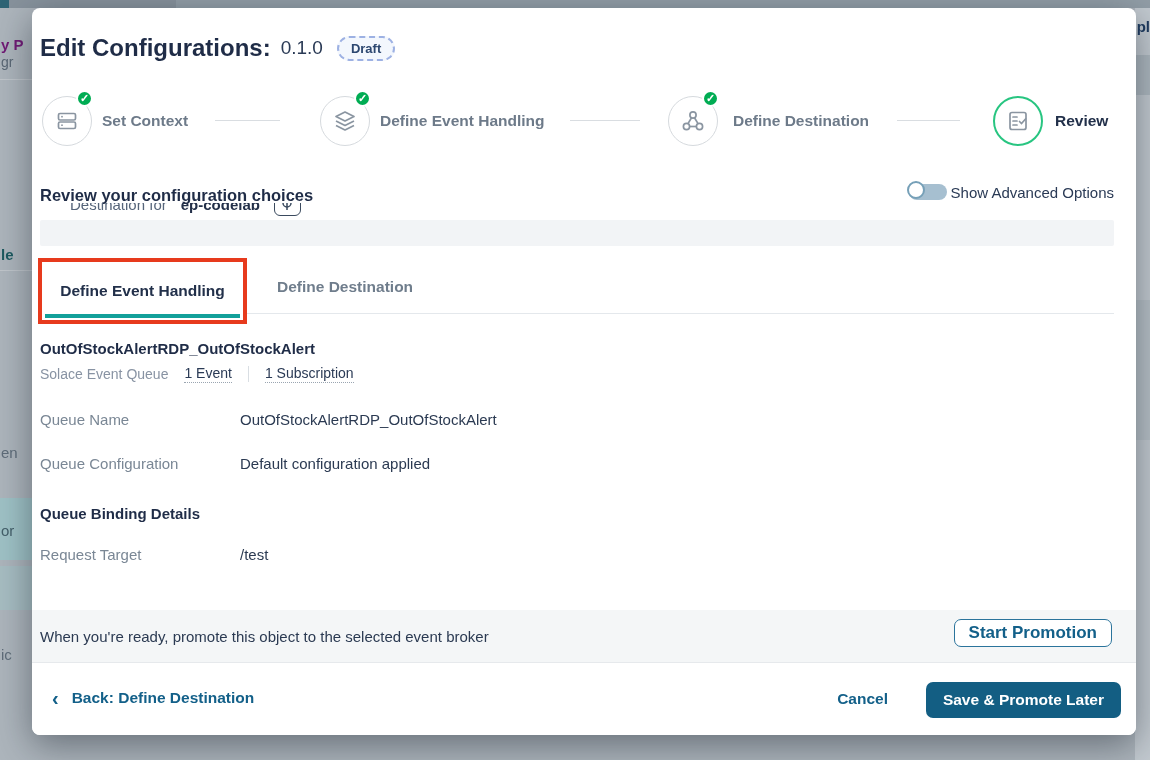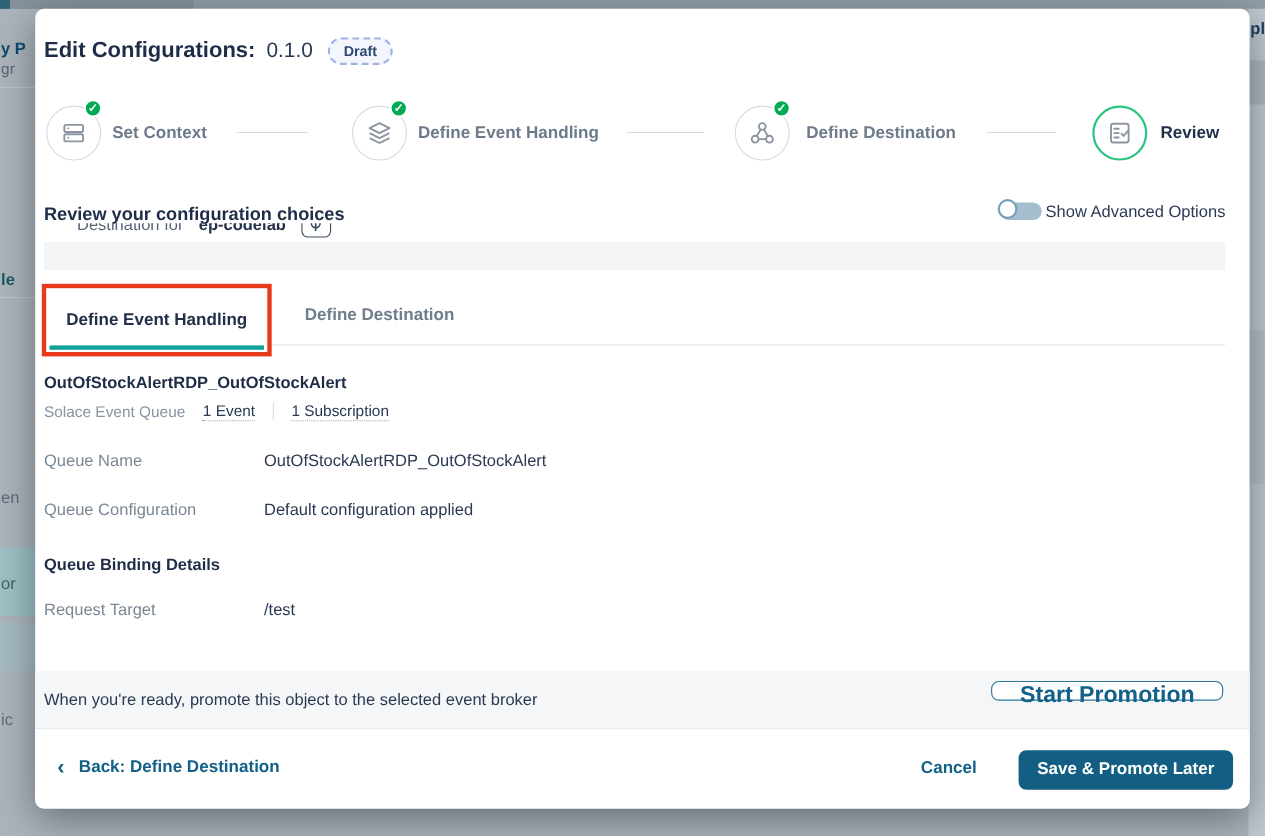--- a/index.html
+++ b/index.html
@@ -17,21 +17,21 @@
   .right-strip { position:absolute; right:0; top:8px; width:15px; height:752px; background:#c3cad0; }
   .right-band1 { position:absolute; right:0; top:55px; width:15px; height:40px; background:#aeb8bf; }
   .right-band2 { position:absolute; right:0; top:300px; width:15px; height:140px; background:#b8c1c7; }
   .frag-pl { position:absolute; right:0; top:18px; font-size:15px; font-weight:bold; color:#1d3a5f; }
 
   
   .modal { position:absolute; left:32px; top:8px; width:1104px; height:727px;
            background:#fff; border-radius:8px; box-shadow:0 10px 36px rgba(15,25,35,.45); }
 
   .title-row { position:absolute; left:8px; top:26px; display:flex; align-items:center; gap:10px; }
-  .title-main { font-size:20px; font-weight:bold; color:#1f2c47; }
+  .title-main { font-size:24px; font-weight:bold; color:#1f2c47; }
   .title-version { font-size:19px; font-weight:normal; color:#2a3a55; }
   .draft-badge { margin-left:4px; padding:3px 12px; border:2px dashed #9db1e3; border-radius:13px;
                  background:#f3f7fd; color:#2c4770; font-size:13px; font-weight:bold; }
 
   
   .step-circle { position:absolute; top:88px; width:50px; height:50px; border-radius:50%;
                  border:1px solid #d6dade; background:#fff; display:flex; align-items:center; justify-content:center; }
   .step-circle.active { border:2px solid #28c581; }
   .step-label { position:absolute; top:104px; font-size:15.5px; font-weight:bold; color:#6d7a89; white-space:nowrap; }
   .step-label.active { color:#22304a; }
@@ -74,22 +74,22 @@
   .vdivider { width:1px; height:16px; background:#d9dee3; }
 
   .detail-row { position:absolute; left:8px; display:flex; }
   .detail-label { width:200px; font-size:15px; color:#7a8795; }
   .detail-value { font-size:15px; color:#2b3a52; }
   .subheading { position:absolute; left:8px; top:497px; font-size:15px; font-weight:bold; color:#1f2c47; }
 
   
   .promo-bar { position:absolute; left:0; right:0; top:602px; height:53px; background:#f4f6f7; border-bottom:1px solid #e6e9ec; }
   .promo-text { position:absolute; left:8px; top:18px; font-size:15px; color:#2b3a52; }
-  .promo-btn { position:absolute; right:24px; top:9px; height:18px; padding:0 25px; background:#fff;
-               border:1.5px solid #2b749c; border-radius:7px; color:#136089; font-size:21px; font-weight:bold;
+  .promo-btn { position:absolute; right:24px; top:9px; height:28px; padding:0 14px; background:#fff;
+               border:1.5px solid #2b749c; border-radius:7px; color:#136089; font-size:17px; font-weight:bold;
                font-family:"Liberation Sans", sans-serif; cursor:pointer; }
 
   
   .footer { position:absolute; left:0; right:0; bottom:0; height:72px; background:#fff; border-radius:0 0 8px 8px; }
   .back-link { position:absolute; left:20px; top:26px; display:flex; align-items:center; gap:13px; cursor:pointer; }
   .back-chevron { font-size:20px; font-weight:bold; color:#136089; line-height:18px; }
   .back-text { font-size:15.5px; font-weight:bold; color:#136089; }
   .cancel-btn { position:absolute; right:248px; top:27px; background:none; border:none; font-size:15.5px;
                 font-weight:bold; color:#136089; font-family:"Liberation Sans", sans-serif; cursor:pointer; }
   .save-btn { position:absolute; right:15px; top:19px; height:36px; padding:0 17px; background:#135e83;
@@ -101,21 +101,21 @@
 
 <div class="topband">
   <div class="topband-left"></div>
   <div class="topband-corner"></div>
 </div>
 <div class="right-strip"></div>
 <div class="right-band1"></div>
 <div class="right-band2"></div>
 <div class="frag-pl">pl</div>
 
-<div class="frag" style="top:36px; font-weight:bold; color:#0c4a6e;">y P</div>
+<div class="frag" style="top:36px; font-weight:bold; color:#701a75;">y P</div>
 <div class="frag" style="top:54px; font-size:14px; color:#5a6875;">gr</div>
 <div class="hline" style="top:79px;"></div>
 <div class="frag" style="top:246px; font-weight:bold; color:#1d5a60;">le</div>
 <div class="hline" style="top:270px;"></div>
 <div class="frag" style="top:444px; color:#5f6d7a;">en</div>
 <div class="teal-band" style="top:498px; height:62px;"></div>
 <div class="frag" style="top:522px; color:#44606a;">or</div>
 <div class="gray-band" style="top:566px; height:44px;"></div>
 <div class="frag" style="top:646px; color:#5f6d7a;">ic</div>
 

